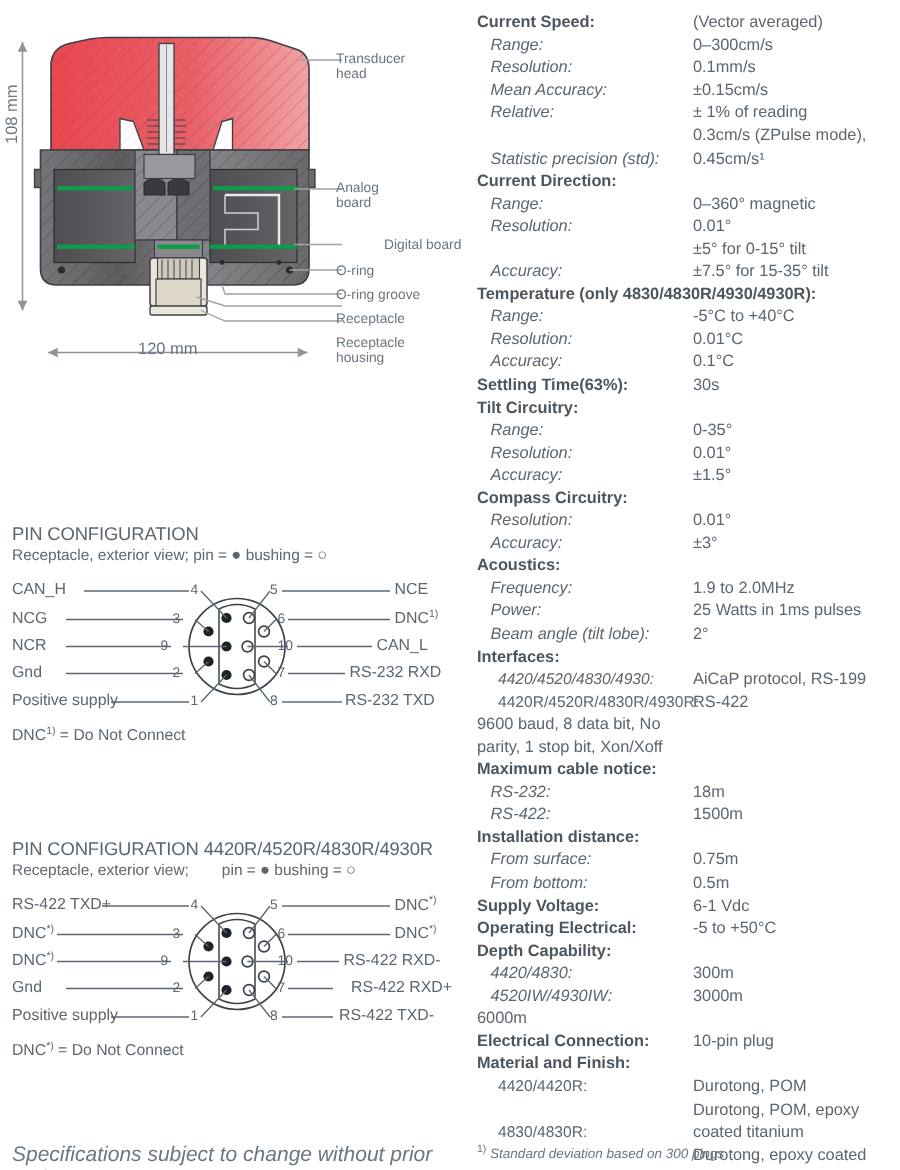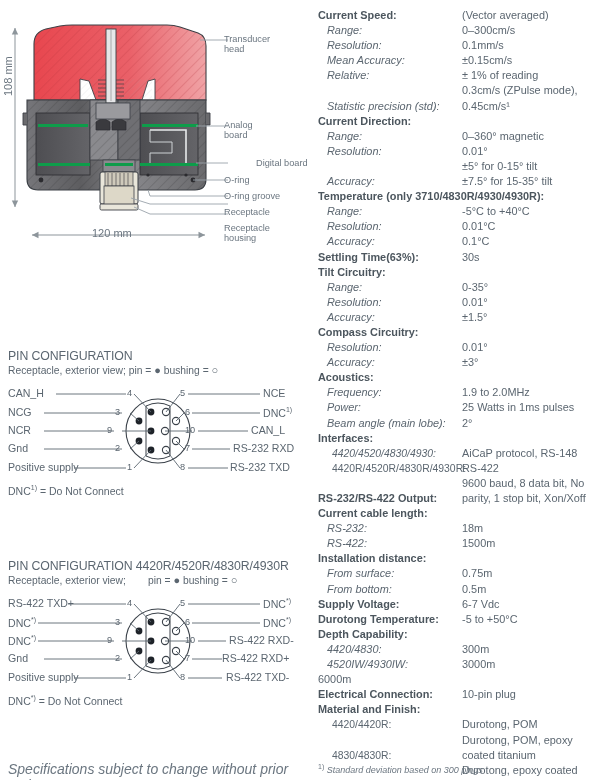--- a/index.html
+++ b/index.html
@@ -388,21 +388,21 @@
 
         <div class="pinnum" style="left:172px; top:12px;">5</div>
         <div class="pinnum" style="left:177px; top:31px;">6</div>
         <div class="pinnum" style="left:177px; top:49px;">10</div>
         <div class="pinnum" style="left:177px; top:67px;">7</div>
         <div class="pinnum" style="left:172px; top:86px;">8</div>
 
         <div class="pinlabel" style="left:255px; top:11px;"><span>DNC</span><span class="sup">*)</span></div>
         <div class="pinlabel" style="left:255px; top:30px;"><span>DNC</span><span class="sup">*)</span></div>
         <div class="pinlabel" style="left:221px; top:48px;">RS-422 RXD-</div>
-        <div class="pinlabel" style="left:214px; top:66px;text-align:right;">RS-422 RXD+</div>
+        <div class="pinlabel" style="left:226px; top:66px;text-align:right;">RS-422 RXD+</div>
         <div class="pinlabel" style="left:218px; top:85px;">RS-422 TXD-</div>
       </div>
 
       <div class="pin-note" style="margin-top:-2px;"><span>DNC</span><span class="sup">*)</span><span> = Do Not Connect</span></div>
     </div>
 
     <div class="footer-note">Specifications subject to change without prior notice.</div>
   </div>
 
   <div class="right-col">
@@ -443,21 +443,21 @@
         <div class="spec-row sub">
           <div class="spec-label">Resolution:</div>
           <div class="spec-value">0.01°</div>
         </div>
         <div class="spec-row sub">
           <div class="spec-label">Accuracy:</div>
           <div class="spec-value">±5° for 0-15° tilt
 ±7.5° for 15-35° tilt</div>
         </div>
         <div class="spec-row hdr">
-          <div class="spec-label">Temperature (only 3710/4830R/4930/4930R):</div>
+          <div class="spec-label">Temperature (only 4830/4830R/4930/4930R):</div>
           <div class="spec-value"></div>
         </div>
         <div class="spec-row sub">
           <div class="spec-label">Range:</div>
           <div class="spec-value">-5°C to +40°C</div>
         </div>
         <div class="spec-row sub">
           <div class="spec-label">Resolution:</div>
           <div class="spec-value">0.01°C</div>
         </div>
@@ -503,42 +503,41 @@
         </div>
         <div class="spec-row sub">
           <div class="spec-label">Frequency:</div>
           <div class="spec-value">1.9 to 2.0MHz</div>
         </div>
         <div class="spec-row sub">
           <div class="spec-label">Power:</div>
           <div class="spec-value">25 Watts in 1ms pulses</div>
         </div>
         <div class="spec-row sub">
-          <div class="spec-label">Beam angle (main lobe):</div>
+          <div class="spec-label">Beam angle (tilt lobe):</div>
           <div class="spec-value">2°</div>
         </div>
         <div class="spec-row hdr">
           <div class="spec-label">Interfaces:</div>
           <div class="spec-value"></div>
         </div>
         <div class="spec-row sub2">
           <div class="spec-label">4420/4520/4830/4930:</div>
-          <div class="spec-value">AiCaP protocol, RS-148</div>
+          <div class="spec-value">AiCaP protocol, RS-199</div>
         </div>
         <div class="spec-row plain">
           <div class="spec-label">4420R/4520R/4830R/4930R:</div>
           <div class="spec-value">RS-422</div>
         </div>
         <div class="spec-row hdr">
-          <div class="spec-label">RS-232/RS-422 Output:</div>
           <div class="spec-value">9600 baud, 8 data bit, No
 parity, 1 stop bit, Xon/Xoff</div>
         </div>
         <div class="spec-row hdr">
-          <div class="spec-label">Current cable length:</div>
+          <div class="spec-label">Maximum cable notice:</div>
           <div class="spec-value"></div>
         </div>
         <div class="spec-row sub">
           <div class="spec-label">RS-232:</div>
           <div class="spec-value">18m</div>
         </div>
         <div class="spec-row sub">
           <div class="spec-label">RS-422:</div>
           <div class="spec-value">1500m</div>
         </div>
@@ -549,24 +548,24 @@
         <div class="spec-row sub">
           <div class="spec-label">From surface:</div>
           <div class="spec-value">0.75m</div>
         </div>
         <div class="spec-row sub">
           <div class="spec-label">From bottom:</div>
           <div class="spec-value">0.5m</div>
         </div>
         <div class="spec-row hdr">
           <div class="spec-label">Supply Voltage:</div>
-          <div class="spec-value">6-7 Vdc</div>
-        </div>
-        <div class="spec-row hdr">
-          <div class="spec-label">Durotong Temperature:</div>
+          <div class="spec-value">6-1 Vdc</div>
+        </div>
+        <div class="spec-row hdr">
+          <div class="spec-label">Operating Electrical:</div>
           <div class="spec-value">-5 to +50°C</div>
         </div>
         <div class="spec-row hdr">
           <div class="spec-label">Depth Capability:</div>
           <div class="spec-value"></div>
         </div>
         <div class="spec-row sub">
           <div class="spec-label">4420/4830:</div>
           <div class="spec-value">300m</div>
         </div>

